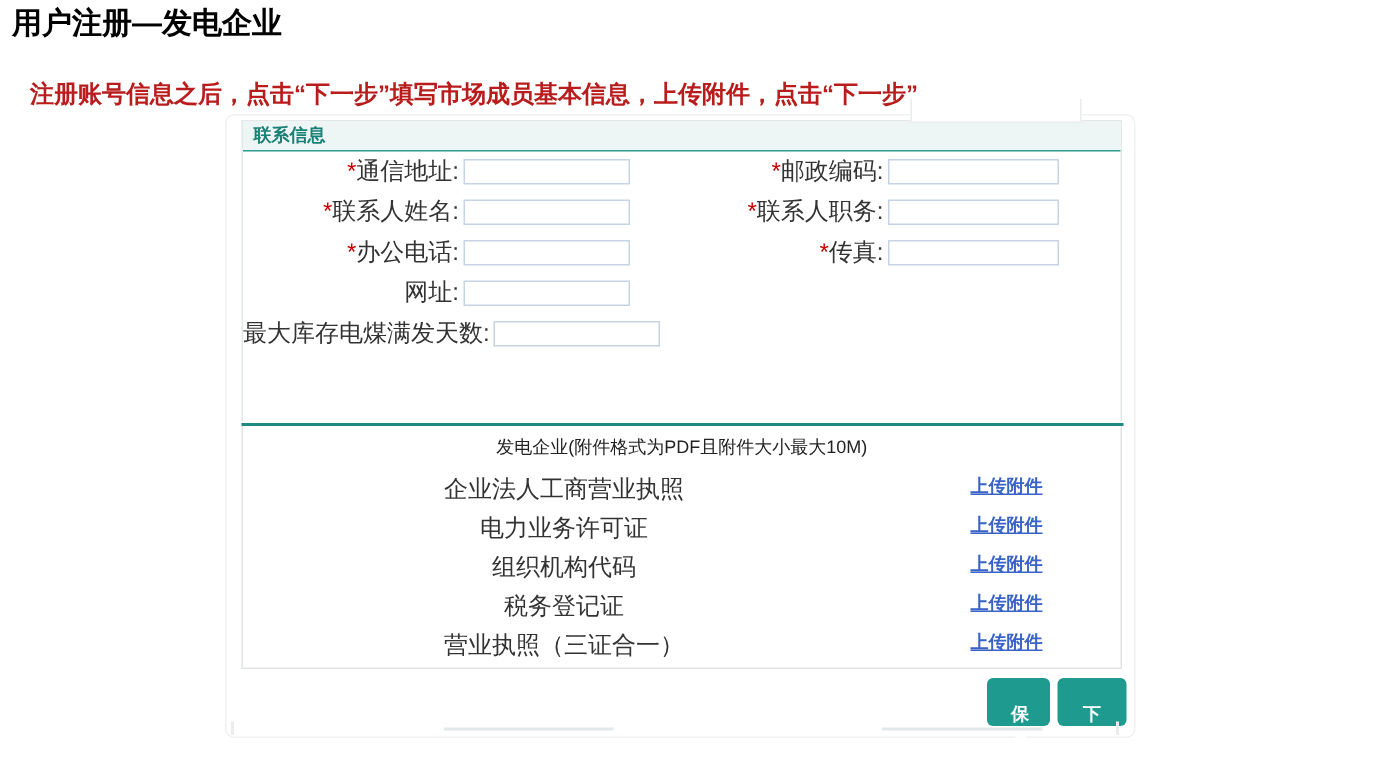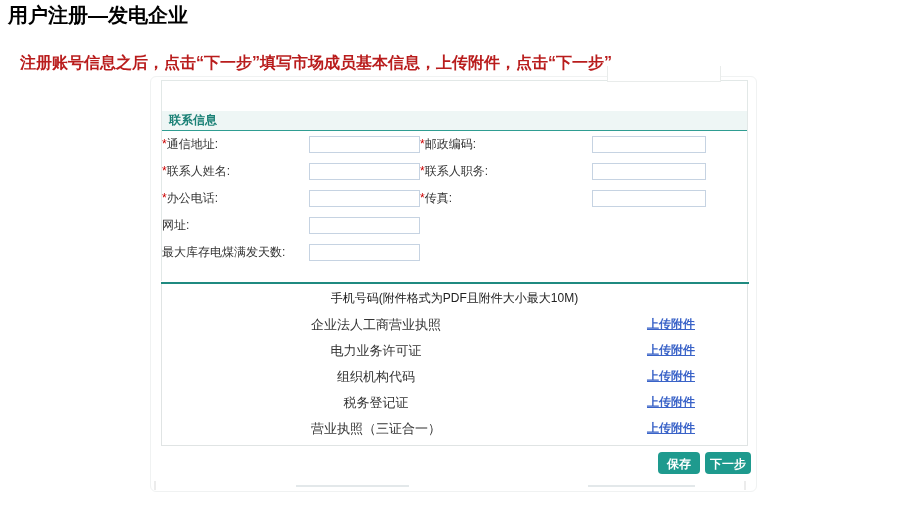--- a/index.html
+++ b/index.html
@@ -14,40 +14,40 @@
   .remnant-box { position:absolute; left:607px; top:66px; width:112px; height:15px; background:#fff; border:1px solid #e9eceb; border-top:none; }
   .hint-line { position:absolute; height:2px; background:#e3e8ea; }
   .hint-line.l1 { left:296px; top:485px; width:113px; }
   .hint-line.l2 { left:588px; top:485px; width:107px; }
   .hint-tick { position:absolute; width:2px; height:9px; background:#ececec; top:481px; }
   .hint-tick.t1 { left:154px; }
   .hint-tick.t2 { left:744px; }
 
   .panel { position:absolute; background:#fff; box-sizing:border-box; }
   .panel1 { left:161px; top:80px; width:587px; height:201px; border:1px solid #e2e8e7; border-bottom:none; }
-  .sec-bar { height:19px; line-height:19px; background:#eef6f5; border-bottom:1px solid #2f9d92; color:#1a8176; font-weight:bold; font-size:12px; padding-left:7px;margin-top:30px; }
+  .sec-bar { height:19px; line-height:19px; background:#eef6f5; border-bottom:1px solid #2f9d92; color:#1a8176; font-weight:bold; font-size:12px; padding-left:7px; }
 
   .form-row { display:flex; height:27px; align-items:center; }
   .fgroup { display:flex; align-items:center; box-sizing:border-box; }
   .fgroup.left  { width:258px; }
   .fgroup.right { width:286px; }
-  .fgroup label { flex:1; text-align:left; font-size:12px; color:#333; padding-right:3px; white-space:nowrap; }
+  .fgroup label { flex:1; text-align:right; font-size:16px; color:#333; padding-right:3px; white-space:nowrap; }
   .req { color:#cc0000; }
   .tin { width:105px; height:15px; border:1px solid #c6d3e2; background:#fff; margin:0; padding:0 2px; font-size:12px; }
   .fgroup.right .tin { width:108px; }
 
   .divider { position:absolute; left:161px; top:282px; width:588px; height:2px; background:#1f8a80; }
 
   .panel2 { left:161px; top:284px; width:587px; height:162px; border:1px solid #e0e4e4; border-top:none; }
   .att-header { text-align:center; font-size:12px; color:#222; padding:6px 0 3px; }
   .att-row { position:relative; height:26px; }
-  .att-label { position:absolute; left:0; top:6px; width:428px; text-align:center; font-size:13px; color:#333; }
+  .att-label { position:absolute; left:0; top:6px; width:428px; text-align:center; font-size:16px; color:#333; }
   .att-link { position:absolute; left:485px; top:6px; font-size:12px; font-weight:bold; color:#3a63c8; text-decoration:underline; cursor:pointer; }
 
-  .btn { position:absolute; top:452px; height:22px; border:none; border-radius:4px; background:#1e9a8e; color:#fff; font-size:12px; font-weight:bold; padding:4px; cursor:pointer; font-family:inherit; }
+  .btn { position:absolute; top:452px; height:22px; border:none; border-radius:4px; background:#1e9a8e; color:#fff; font-size:12px; font-weight:bold; padding:16px; cursor:pointer; font-family:inherit; }
   .btn.save { left:658px; width:42px; }
   .btn.next { left:705px; width:46px; }
 </style>
 </head>
 <body>
 
 <div class="stage">
 
   <h1 class="page-title">用户注册—发电企业</h1>
   <p class="page-subtitle">注册账号信息之后，点击“下一步”填写市场成员基本信息，上传附件，点击“下一步”</p>
@@ -104,21 +104,21 @@
         <label><span class="req"></span><span>最大库存电煤满发天数:</span></label>
         <input class="tin" type="text" value="" style="">
       </div>
     </div>
   </div>
 
   <div class="remnant-box"></div>
   <div class="divider"></div>
 
   <div class="panel panel2">
-    <div class="att-header">手机号码(附件格式为PDF且附件大小最大10M)</div>
+    <div class="att-header">发电企业(附件格式为PDF且附件大小最大10M)</div>
 
     <div class="att-row">
       <span class="att-label">企业法人工商营业执照</span>
       <a class="att-link">上传附件</a>
     </div>
     <div class="att-row">
       <span class="att-label">电力业务许可证</span>
       <a class="att-link">上传附件</a>
     </div>
     <div class="att-row">

